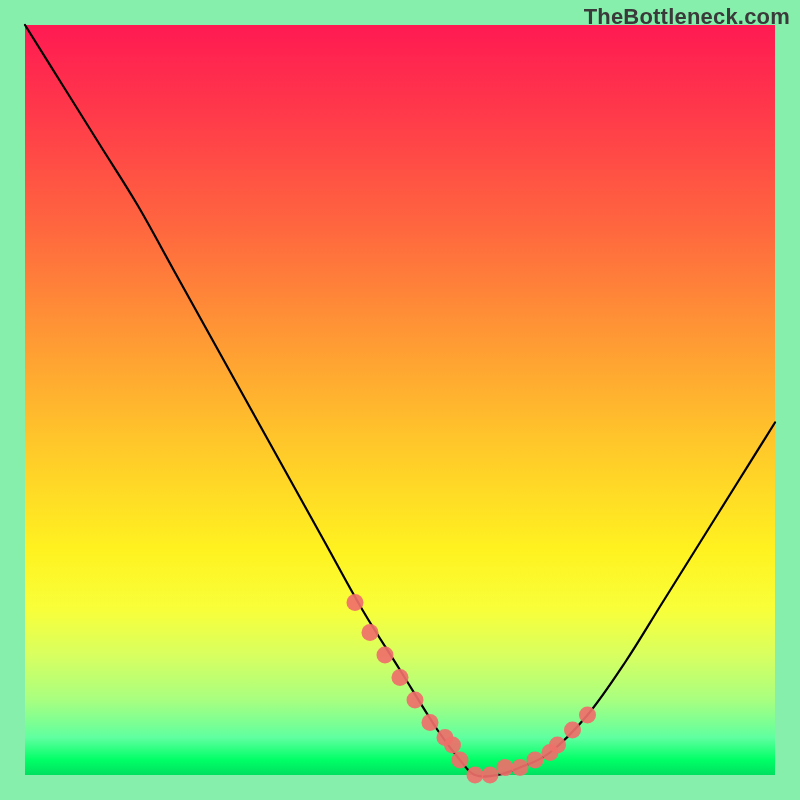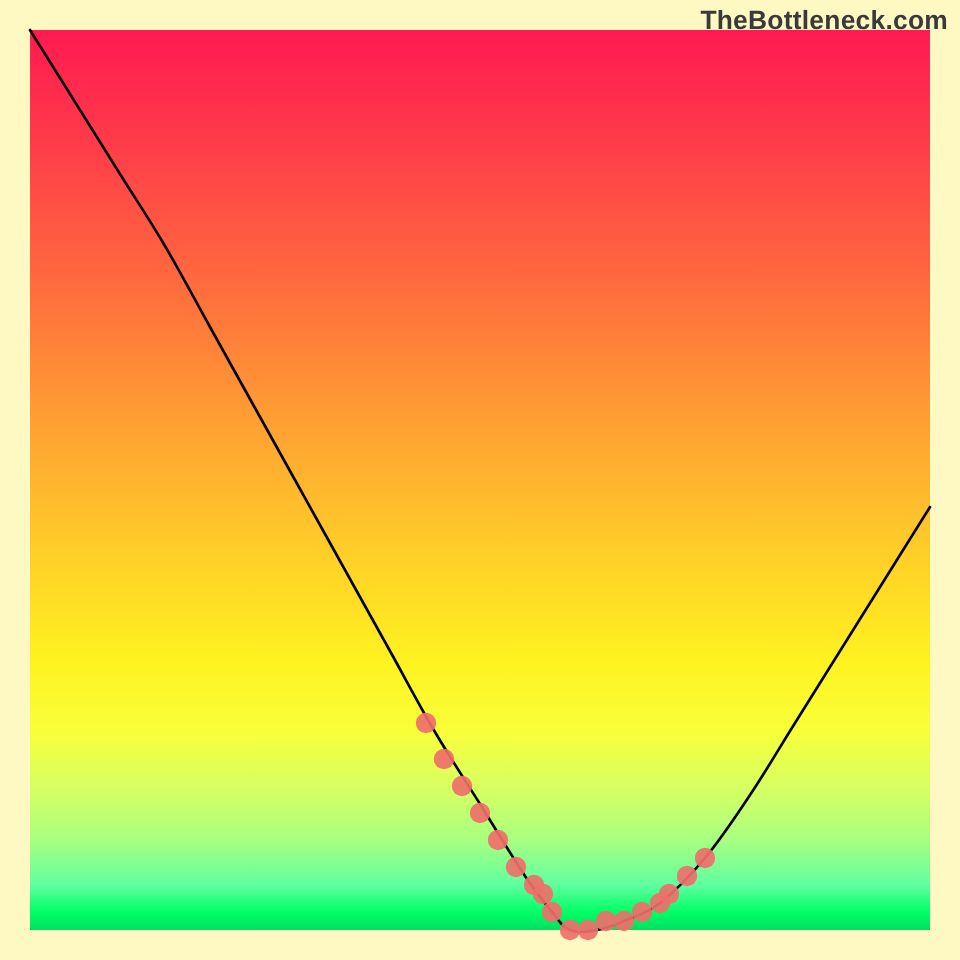--- a/index.html
+++ b/index.html
@@ -10,21 +10,21 @@
     background: #000;
     overflow: hidden;
     font-family: Arial, Helvetica, sans-serif;
   }
   .frame {
     position: absolute;
     left: 0;
     top: 0;
     width: 800px;
     height: 800px;
-    background: #fef9c3;
+    background: #86efac;
   }
   .plot {
     position: absolute;
     left: 25px;
     top: 25px;
     width: 750px;
     height: 750px;
     background: linear-gradient(to bottom,
       #ff1a52 0%,
       #ff3a4a 12%,

